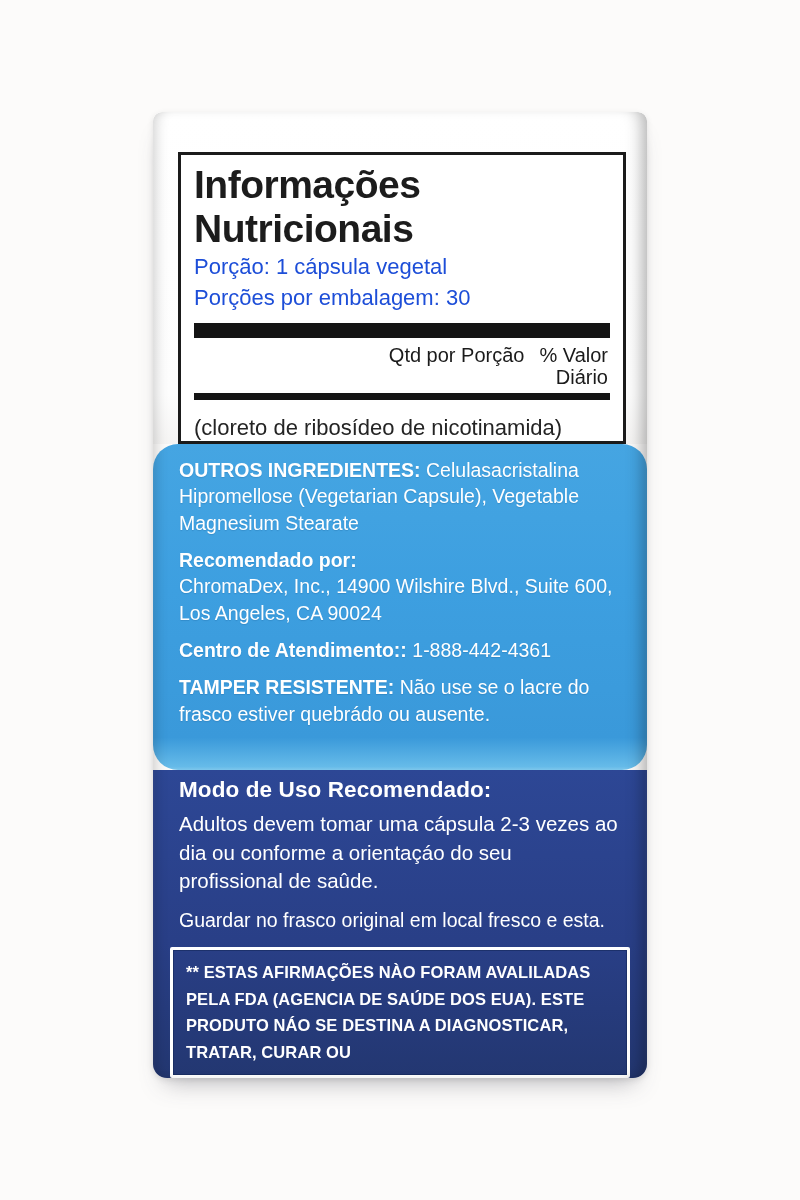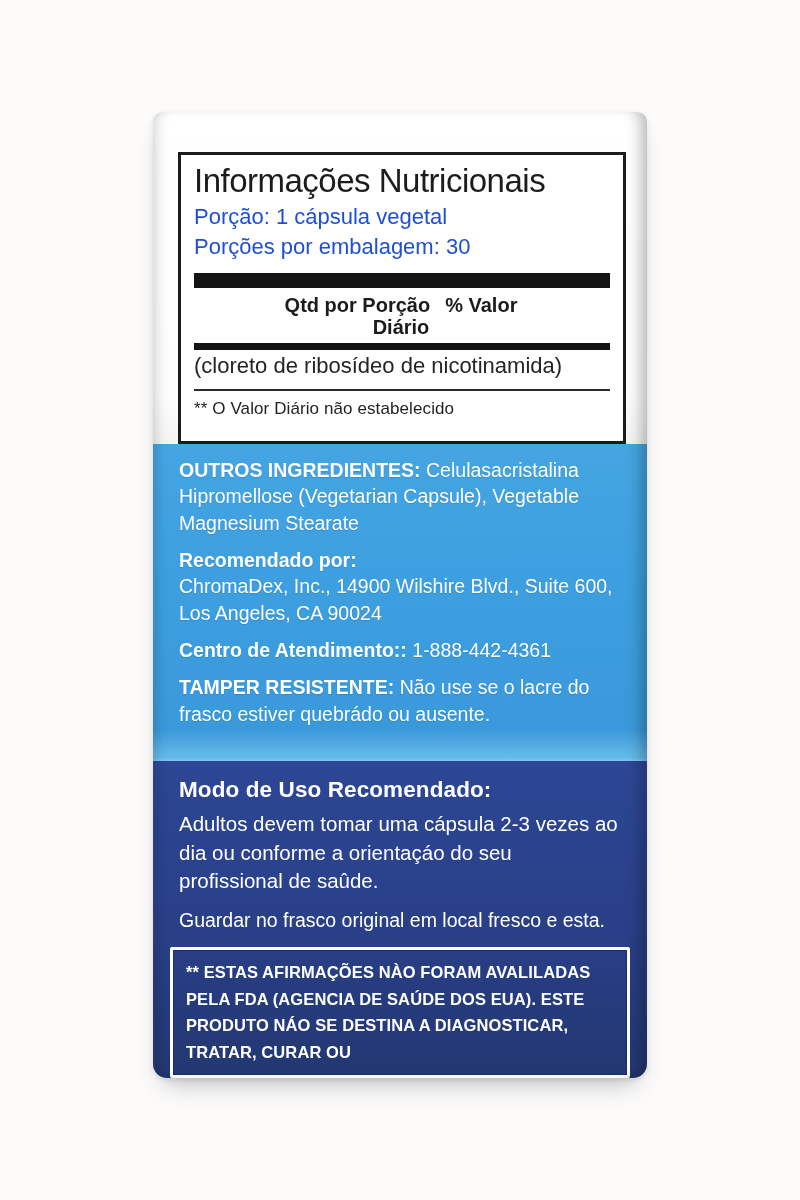--- a/index.html
+++ b/index.html
@@ -28,45 +28,45 @@
 
   
   .panel-white {
     background:linear-gradient(180deg,#ffffff 0%,#fdfdfd 85%,#f5f4f3 100%);
     height:343px; padding:40px 21px 0 25px;
   }
   .facts-box {
     border:3px solid #1b1b1b; background:#fff;
     height:292px; padding:8px 13px 0 13px;
   }
-  .facts-title { font-size:33px; font-weight:normal; color:#1c1c1c; letter-spacing:-0.5px; line-height:1.12; }
+  .facts-title { font-size:39px; font-weight:bold; color:#1c1c1c; letter-spacing:-0.5px; line-height:1.12; }
   .serving-line { font-size:22px; color:#1d4ed8; line-height:1.25; margin-top:3px; }
   .bar-thick { height:15px; background:#141414; margin-top:12px; }
-  .col-header { text-align:center; font-weight:bold; font-size:20px; color:#1b1b1b; line-height:1.1; padding:6px 2px 5px 0; }
+  .col-header { text-align:right; font-weight:normal; font-size:20px; color:#1b1b1b; line-height:1.1; padding:6px 2px 5px 0; }
   .col-header .gap { margin-left:15px; }
   .bar-thin { height:7px; background:#141414; }
   .nutrient-row { position:relative; font-size:22px; color:#222; margin-top:9px; height:27px; }
   .nutrient-amount { position:absolute; left:55%; top:0; }
   .nutrient-dv { position:absolute; right:4px; top:-2px; font-weight:bold; }
-  .nutrient-subname { font-size:22px; color:#242424; line-height:1.15; margin-top:3px; }
+  .nutrient-subname { font-size:22px; color:#242424; line-height:1.15; margin-top:15px; }
   .hairline { height:2px; background:#2b2b2b; margin-top:11px; }
   .dv-footnote { font-size:17px; color:#1f1f1f; padding:8px 0 0 0; letter-spacing:.1px; }
 
   
   .panel-lightblue {
     background:linear-gradient(180deg,#45a5e2 0%,#3d9fe0 45%,#3a99da 90%,#66bbe9 99%,#7ec7ec 100%);
-    height:445px; color:#fff; padding:13px 26px 0 26px;
+    height:445px; color:#fff; padding:13px 26px 0 26px;border-radius:25px;
   }
   .panel-lightblue p { font-size:19.5px; line-height:1.35; margin-bottom:11px; text-shadow:0 1px 1px rgba(0,60,110,.18); }
   .lead { font-weight:bold; }
 
   
   .panel-navy {
     background:linear-gradient(180deg,#2d4795 0%,#293f87 55%,#233771 100%);
-    flex:1; color:#fff; padding:16px 26px 0 26px;
+    flex:1; color:#fff; padding:7px 26px 0 26px;
   }
   .usage-heading { font-size:22.5px; font-weight:bold; margin-bottom:7px; letter-spacing:.1px; }
   .usage-text { font-size:20.5px; line-height:1.38; margin-bottom:13px; }
   .storage-text { font-size:19.5px; line-height:1.3; margin-bottom:14px; white-space:nowrap; }
   .fda-box {
     border:3px solid #fff; border-radius:2px;
     margin:0 -9px 0 -9px; padding:9px 13px 10px 13px;
     box-shadow:0 0 0 1px rgba(20,40,90,.6) inset;
   }
   .fda-text { font-size:16.5px; font-weight:bold; line-height:1.6; letter-spacing:.1px; }

